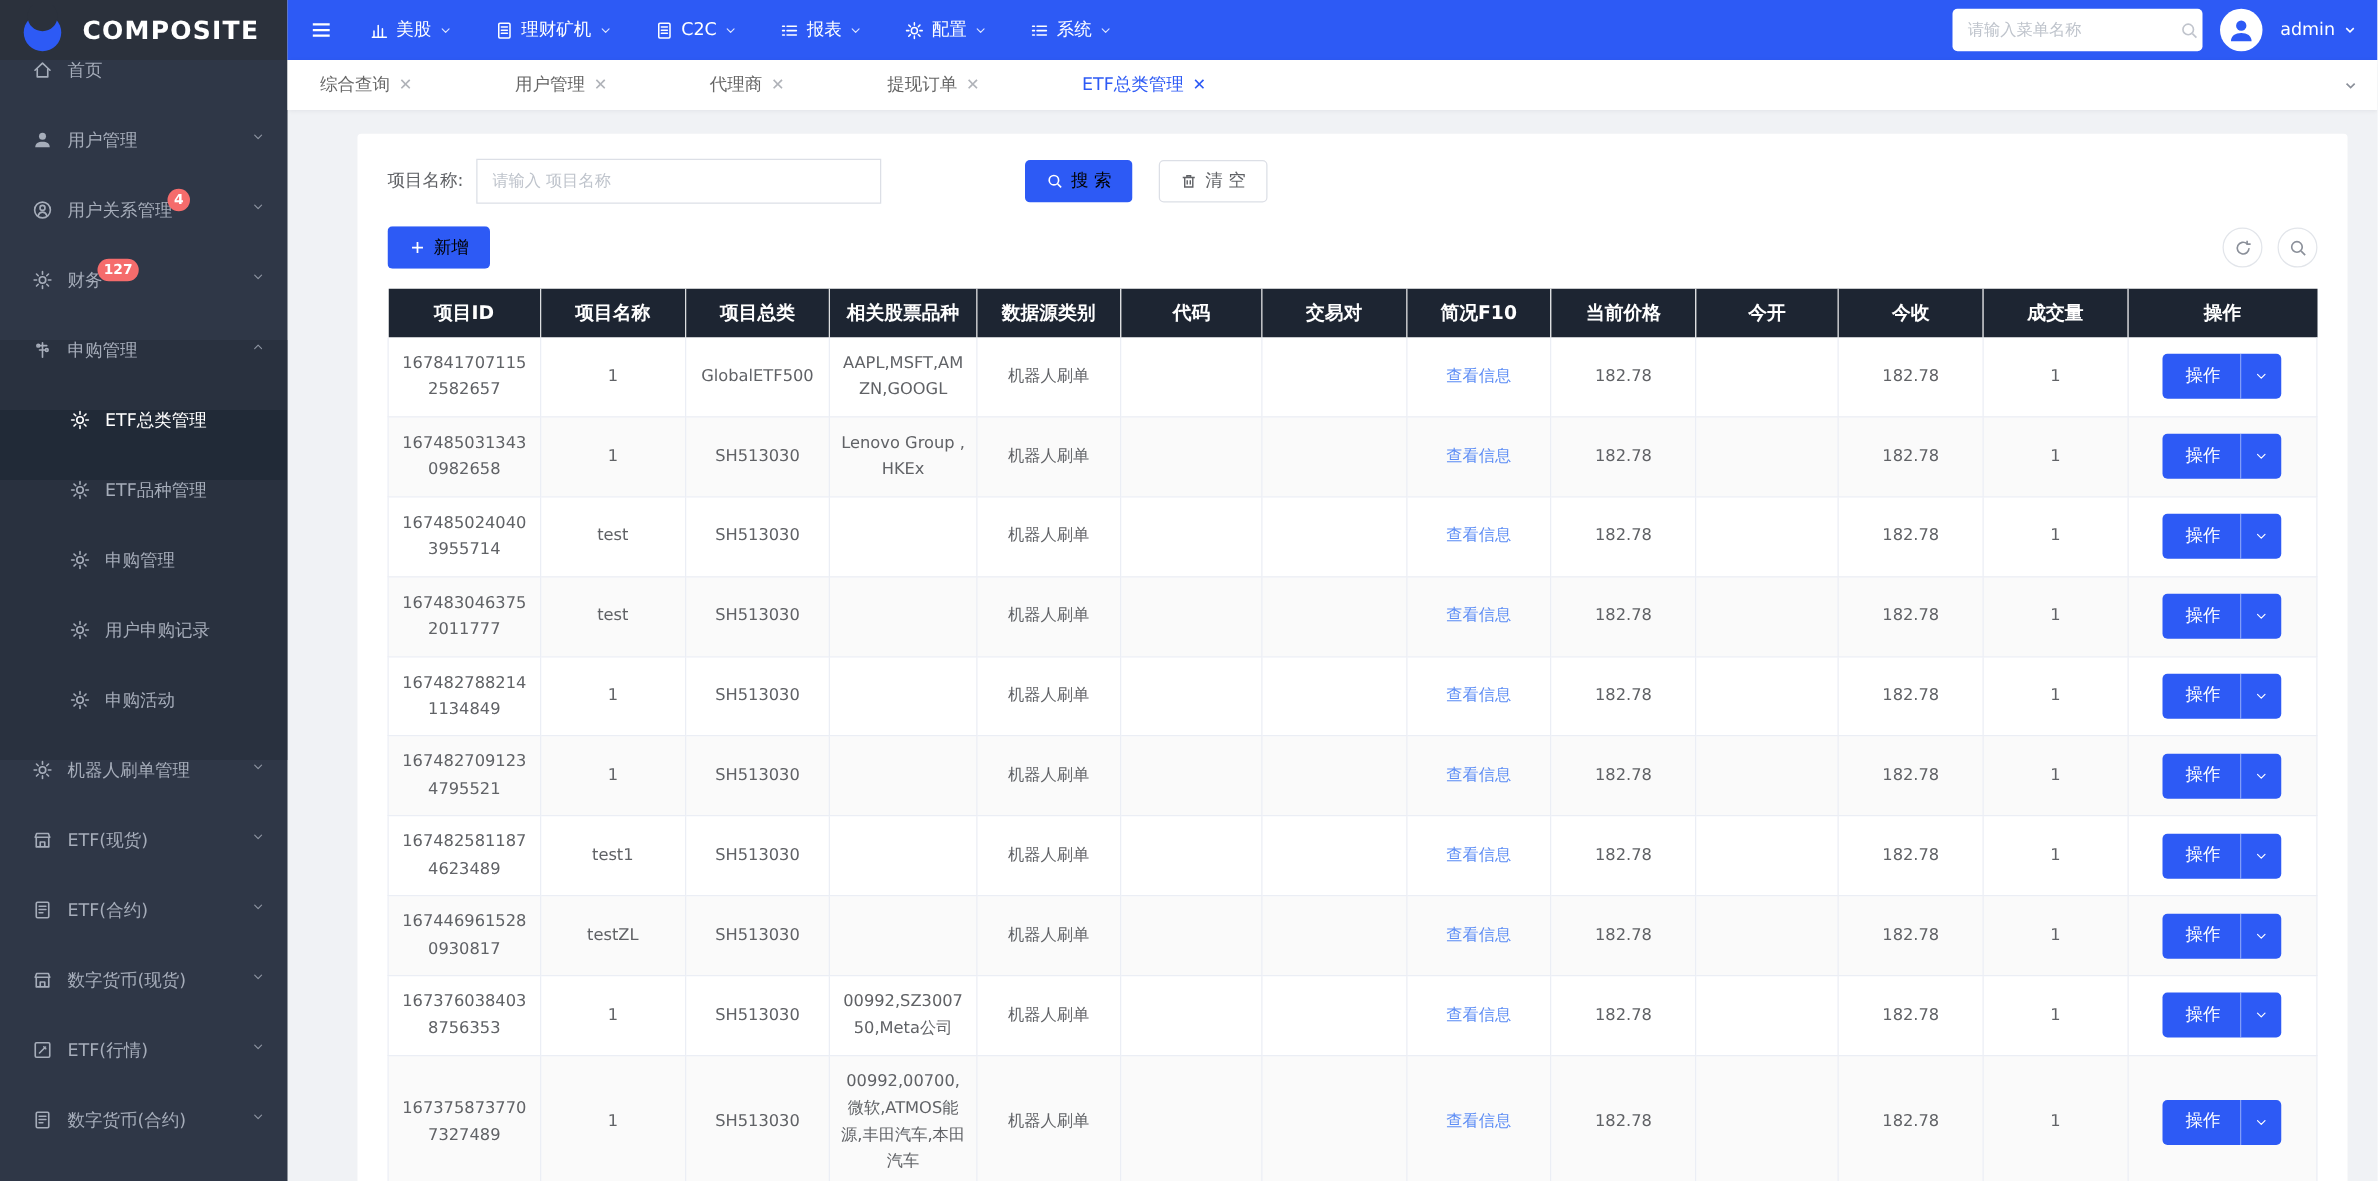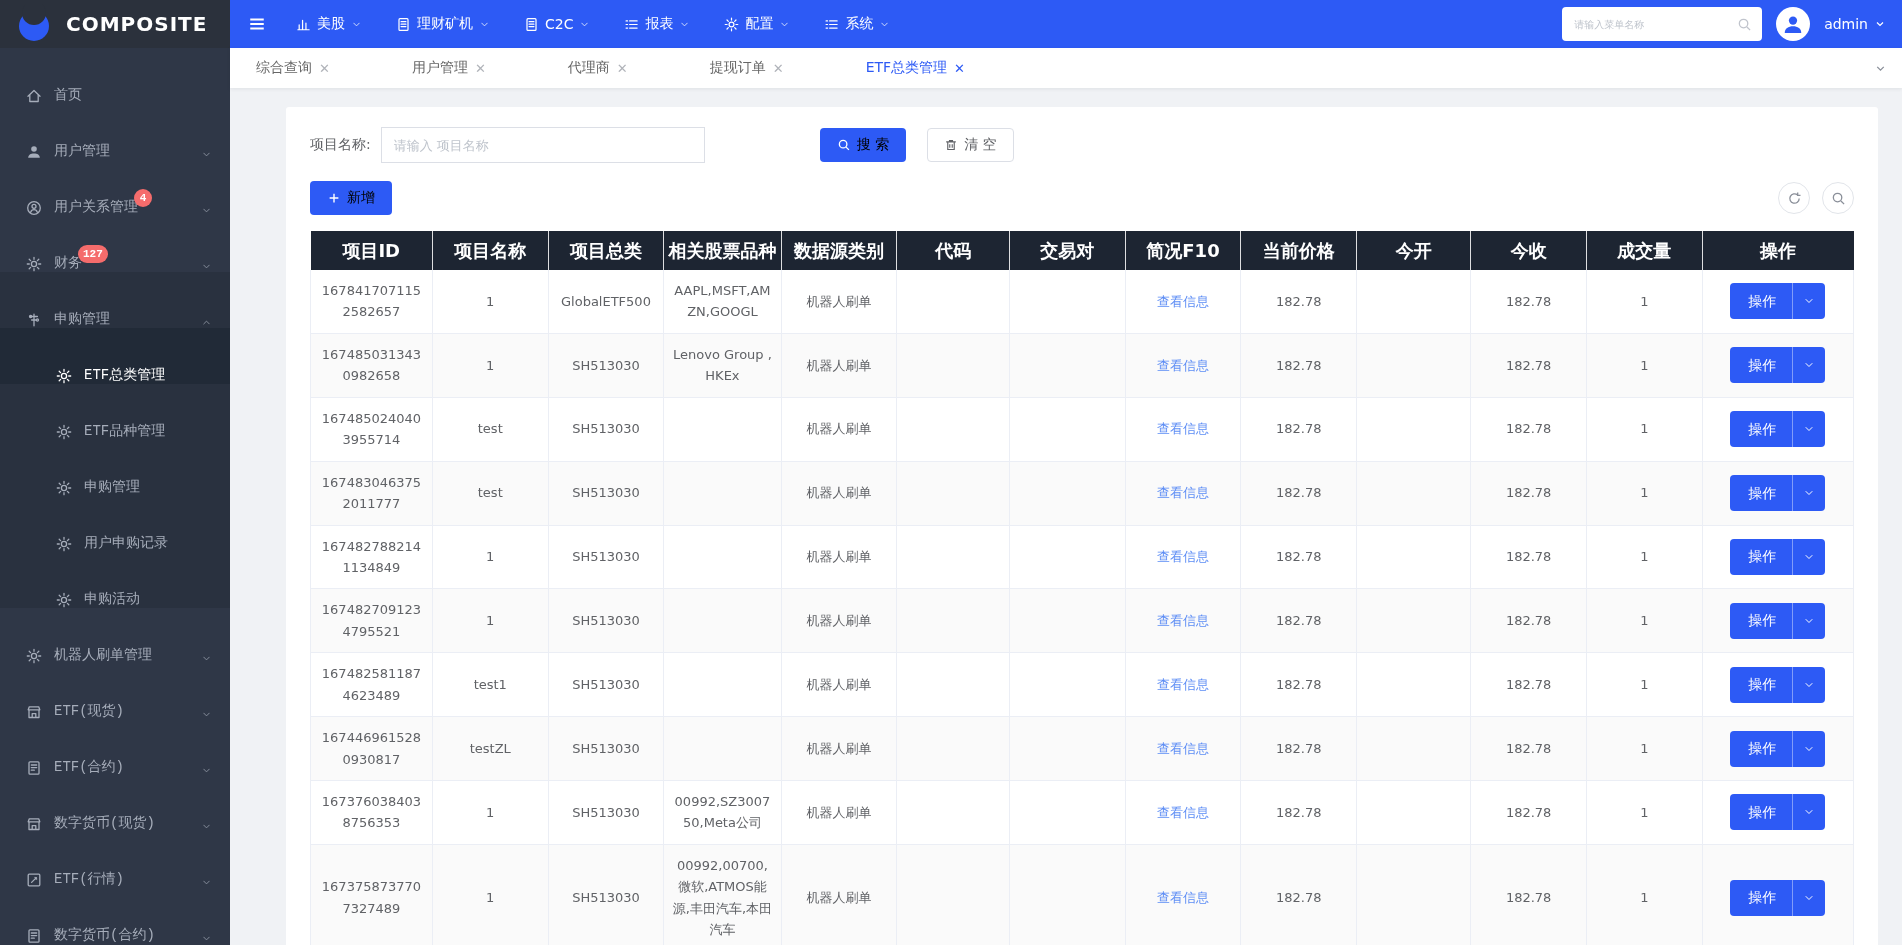--- a/index.html
+++ b/index.html
@@ -12,32 +12,32 @@
   .logo-box { width:230px; background:#2b313c; display:flex; align-items:center; gap:12px; padding-left:14px; }
   .logo-mark { width:40px; height:40px; position:relative; }
   .brand { color:#fff; font-size:20px; font-weight:bold; letter-spacing:1px; }
   .navbar { flex:1; background:#2d5af5; display:flex; align-items:center; color:#fff; padding:0 16px 0 18px; }
   .hamburger { display:flex; align-items:center; margin-right:30px; cursor:pointer; }
   .nav-items { display:flex; align-items:center; gap:34px; }
   .nav-item { display:flex; align-items:center; gap:6px; cursor:pointer; white-space:nowrap; font-size:14px; }
   .nav-item .chev { opacity:.85; }
   .header-right { margin-left:auto; display:flex; align-items:center; gap:14px; }
   .menu-search { width:200px; height:34px; background:#fff; border-radius:4px; display:flex; align-items:center; padding:0 10px 0 12px; }
-  .menu-search input { border:none; outline:none; flex:1; font-size:10px; color:#333; font-family:inherit; background:transparent; }
+  .menu-search input { border:none; outline:none; flex:1; font-size:13px; color:#333; font-family:inherit; background:transparent; }
   .menu-search input::placeholder { color:#bfc4cc; }
   .menu-search .sicon { color:#c0c4cc; display:flex; }
   .avatar { width:34px; height:34px; border-radius:50%; background:#fff; display:flex; align-items:center; justify-content:center; color:#2d5af5; overflow:hidden; }
   .user-name { display:flex; align-items:center; gap:6px; font-size:14px; cursor:pointer; }
 
   
   .body { flex:1; display:flex; min-height:0; }
 
   
   .sidebar { width:230px; flex:0 0 230px; background:#2f3747; overflow:hidden; }
-  .side-item { height:56px; display:flex; align-items:flex-end; color:#a6adba; padding:0 18px 0 26px; cursor:pointer; font-size:14px; position:relative;font-family:Liberation Mono, monospace; }
+  .side-item { height:56px; display:flex; align-items:flex-start; color:#a6adba; padding:0 18px 0 26px; cursor:pointer; font-size:14px; position:relative; }
   .side-item .icn { display:flex; margin-right:12px; flex:0 0 auto; }
   .side-item .lbl { white-space:nowrap; }
   .side-item .chev { margin-left:auto; display:flex; opacity:.8; }
   .side-item .badge { background:#f56c6c; color:#fff; font-size:11px; border-radius:9px; min-width:18px; height:18px; line-height:18px; text-align:center; padding:0 5px; margin-left:-4px; transform:translateY(-9px); font-weight:bold; }
   .side-group { background:#29313f; }
   .side-sub { padding-left:56px; }
   .side-sub.active { background:#212a37; color:#fff; }
 
   
   .main { flex:1; display:flex; flex-direction:column; min-width:0; }
@@ -63,21 +63,21 @@
   .btn-search { margin-left:115px; }
   .btn-clear { margin-left:21px; }
 
   
   .add-row { display:flex; align-items:center; margin-bottom:16px; }
   .tool-circles { margin-left:auto; display:flex; gap:12px; }
   .circle-btn { width:32px; height:32px; border-radius:50%; border:1px solid #e2e5ea; background:#fff; display:flex; align-items:center; justify-content:center; color:#8a8f99; cursor:pointer; }
 
   
   table { width:100%; border-collapse:collapse; table-layout:fixed; }
-  thead th { background:#1d2532; color:#fff; font-size:18px; font-weight:bold; height:39px; border-right:1px solid rgba(255,255,255,.85); text-align:center; padding:0 4px; }
+  thead th { background:#1d2532; color:#fff; font-size:15px; font-weight:bold; height:39px; border-right:1px solid rgba(255,255,255,.85); text-align:center; padding:0 4px; }
   thead th:last-child { border-right:none; }
   tbody td { border:1px solid #ebeef5; border-top:none; font-size:13px; color:#606266; text-align:center; padding:10px 8px; line-height:1.65; word-break:break-all; vertical-align:middle; }
   tbody tr { background:#fff; }
   tbody tr.alt { background:#fafafa; }
   td .link { color:#5d8df5; cursor:pointer; text-decoration:none; }
   .op-btn { display:inline-flex; align-items:center; height:36px; background:#2d5af5; border-radius:4px; color:#fff; font-size:14px; cursor:pointer; overflow:hidden; }
   .op-btn .op-label { padding:0 16px 0 18px; }
   .op-btn .op-caret { padding:0 10px; border-left:1px solid rgba(255,255,255,.4); display:flex; align-items:center; height:100%; }
 
   svg { display:block; }

